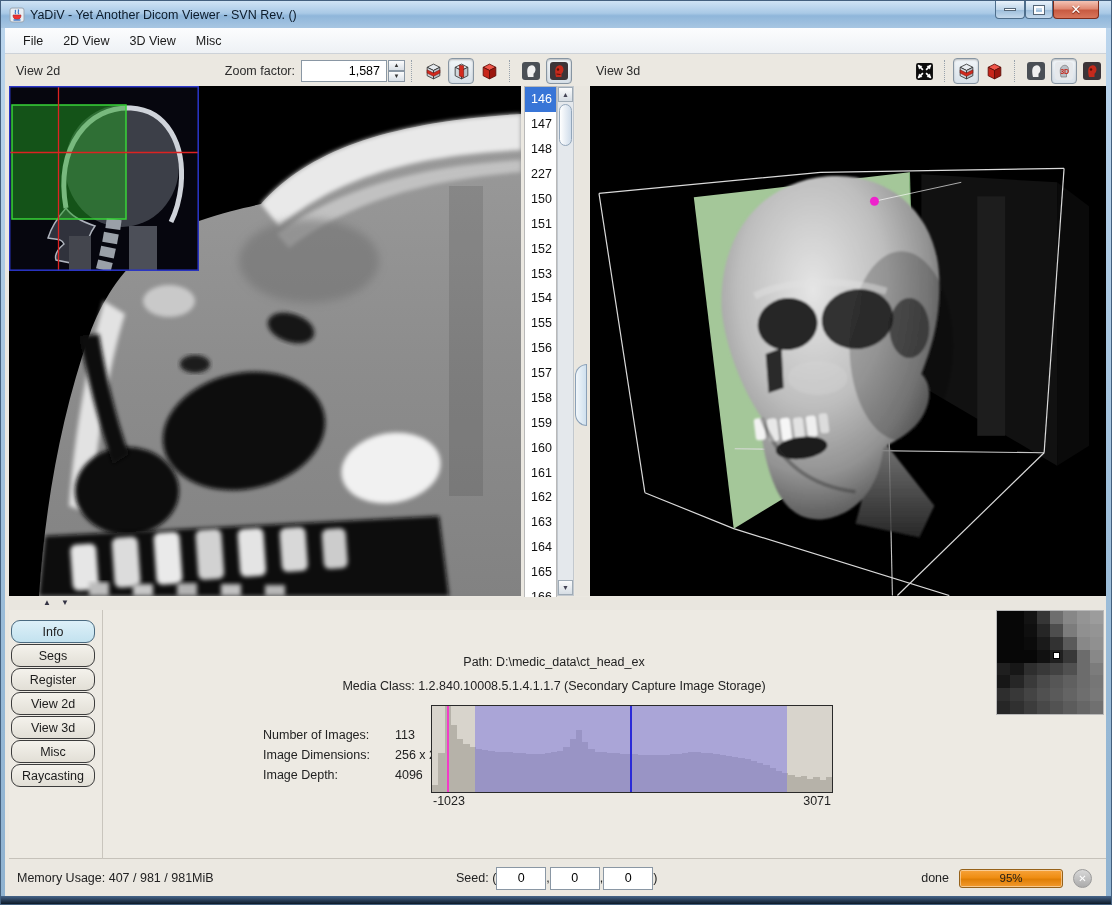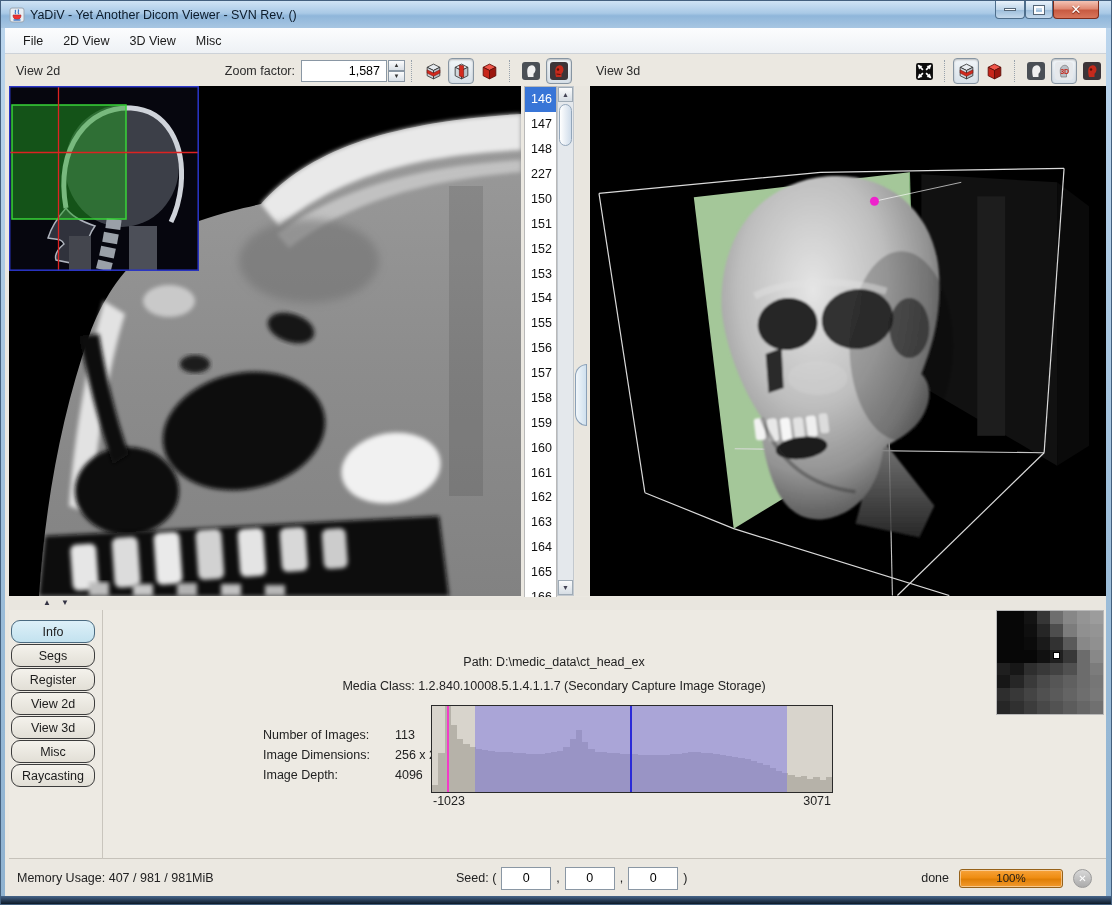--- a/index.html
+++ b/index.html
@@ -88,21 +88,21 @@
   .mag{position:absolute;left:987px;top:0;width:108px;height:105px;border:1px solid #b9b9b9;box-sizing:border-box;}
   #mag-grid{position:absolute;inset:0;display:grid;grid-template-columns:repeat(8,1fr);grid-template-rows:repeat(8,1fr);}
   .mcell{}
   #mag-marker{position:absolute;width:7px;height:7px;background:#fff;border:1px solid #000;box-sizing:border-box;}
   .coords{position:absolute;left:987px;top:109px;width:106px;background:#fff;border:1px solid #8a8a8a;
           font-size:13px;color:#1a1a1a;padding:4px 0 4px 7px;box-sizing:border-box;line-height:14.5px;}
   .coords .paren{padding-left:13px;}
   
   .statusrow{left:8px;top:858px;width:1097px;height:38px;display:flex;align-items:center;font-size:12.5px;color:#222;}
   .mem{margin-left:8px;}
-  .seedgrp{position:absolute;left:447px;display:flex;align-items:center;gap:5px;}
+  .seedgrp{position:absolute;left:447px;display:flex;align-items:center;}
   .seedfield{width:44px;height:19px;border:1px solid #8a97a4;background:#fff;text-align:center;
              font:12.5px "Liberation Sans",sans-serif;}
   .donegrp{position:absolute;right:14px;display:flex;align-items:center;gap:10px;}
   .progress{position:relative;width:102px;height:17px;border:1px solid #96621a;border-radius:3px;
             background:linear-gradient(180deg,#f7a33b 0%,#ef8d12 45%,#e07f06 55%,#f29a2e 100%);
             box-shadow:inset 0 0 0 1px rgba(255,255,255,.45);}
   .progress .ptext{position:absolute;inset:0;display:flex;align-items:center;justify-content:center;
             font-size:11.5px;color:#1a1a1a;}
   .circlebtn{width:17px;height:17px;border-radius:50%;border:1px solid #9a9a9a;
              background:linear-gradient(180deg,#d8d8d8,#ababab);color:#fff;font-size:10px;font-weight:bold;
@@ -603,20 +603,20 @@
       <input class="seedfield" value="0" style="">
       <span>,</span>
       <input class="seedfield" value="0" style="">
       <span>,</span>
       <input class="seedfield" value="0" style="">
       <span>)</span>
     </div>
     <div class="donegrp">
       <span>done</span>
       <div class="progress">
-        <div class="ptext">100%</div>
+        <div class="ptext">95%</div>
       </div>
       <div class="circlebtn">✕</div>
     </div>
   </div>
 
   <div class="abs botdark"></div>
 </div>
 
 </body></html>

